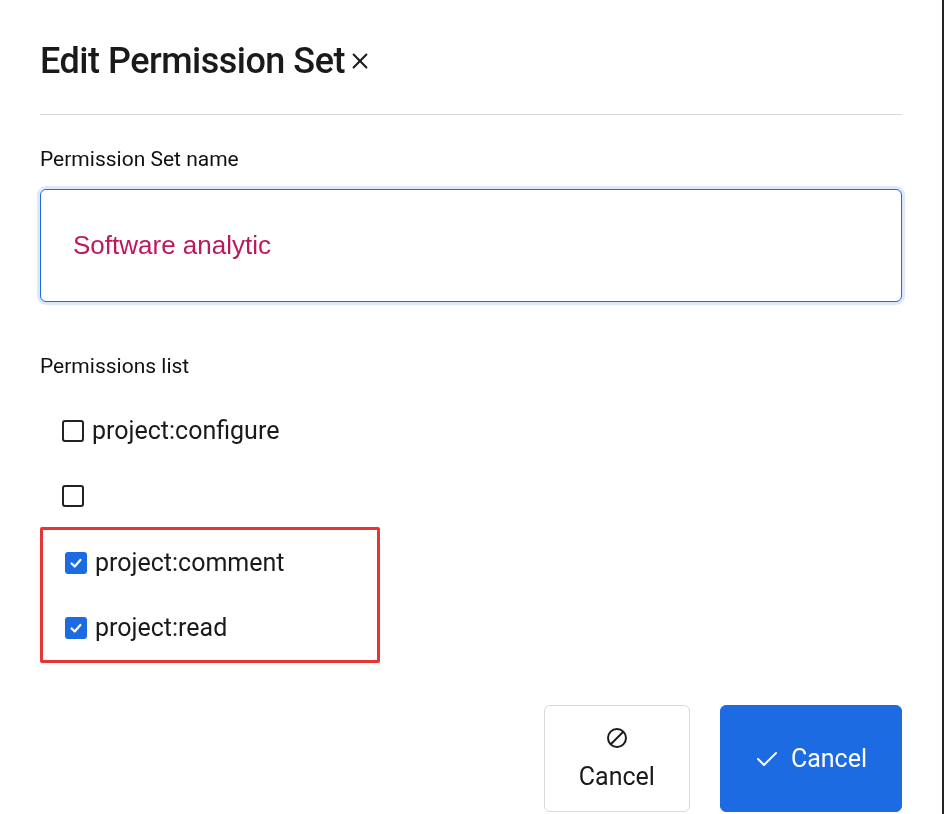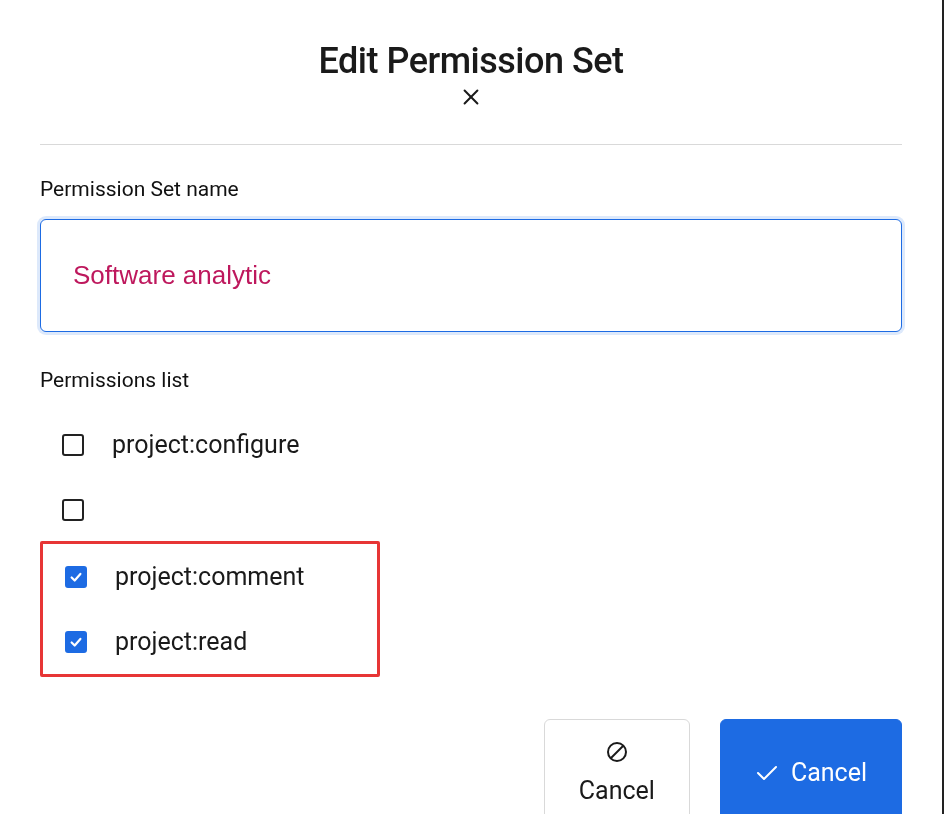--- a/index.html
+++ b/index.html
@@ -19,21 +19,20 @@
       padding: 40px 40px 40px 40px;
       border-right: 2px solid #222;
       height: 814px;
       position: relative;
     }
     .header {
       display: flex;
       justify-content: flex-start;
       align-items: center;
       padding-bottom: 32px;
-      flex-direction: column;
     }
     .title {
       font-size: 36px;
       font-weight: 500;
       letter-spacing: -0.5px;
     }
     .close-btn {
       background: none;
       border: none;
       cursor: pointer;
@@ -62,29 +61,29 @@
       width: 100%;
       padding: 40px 32px;
       font-size: 26px;
       border: 1px solid #1d6be3;
       border-radius: 6px;
       outline: none;
       box-shadow: 0 0 0 3px rgba(29,107,227,0.15);
       color: #be185d;
     }
     .permissions-section {
-      margin-top: 36px;
+      margin-top: 52px;
     }
     .perm-list {
       margin-top: 6px;
     }
     .perm-item {
       display: flex;
       align-items: center;
-      gap: 28px;
+      gap: 8px;
       padding: 20px 0 20px 22px;
     }
     .checkbox {
       width: 22px;
       height: 22px;
       border: 2px solid #222;
       border-radius: 3px;
       display: flex;
       align-items: center;
       justify-content: center;

